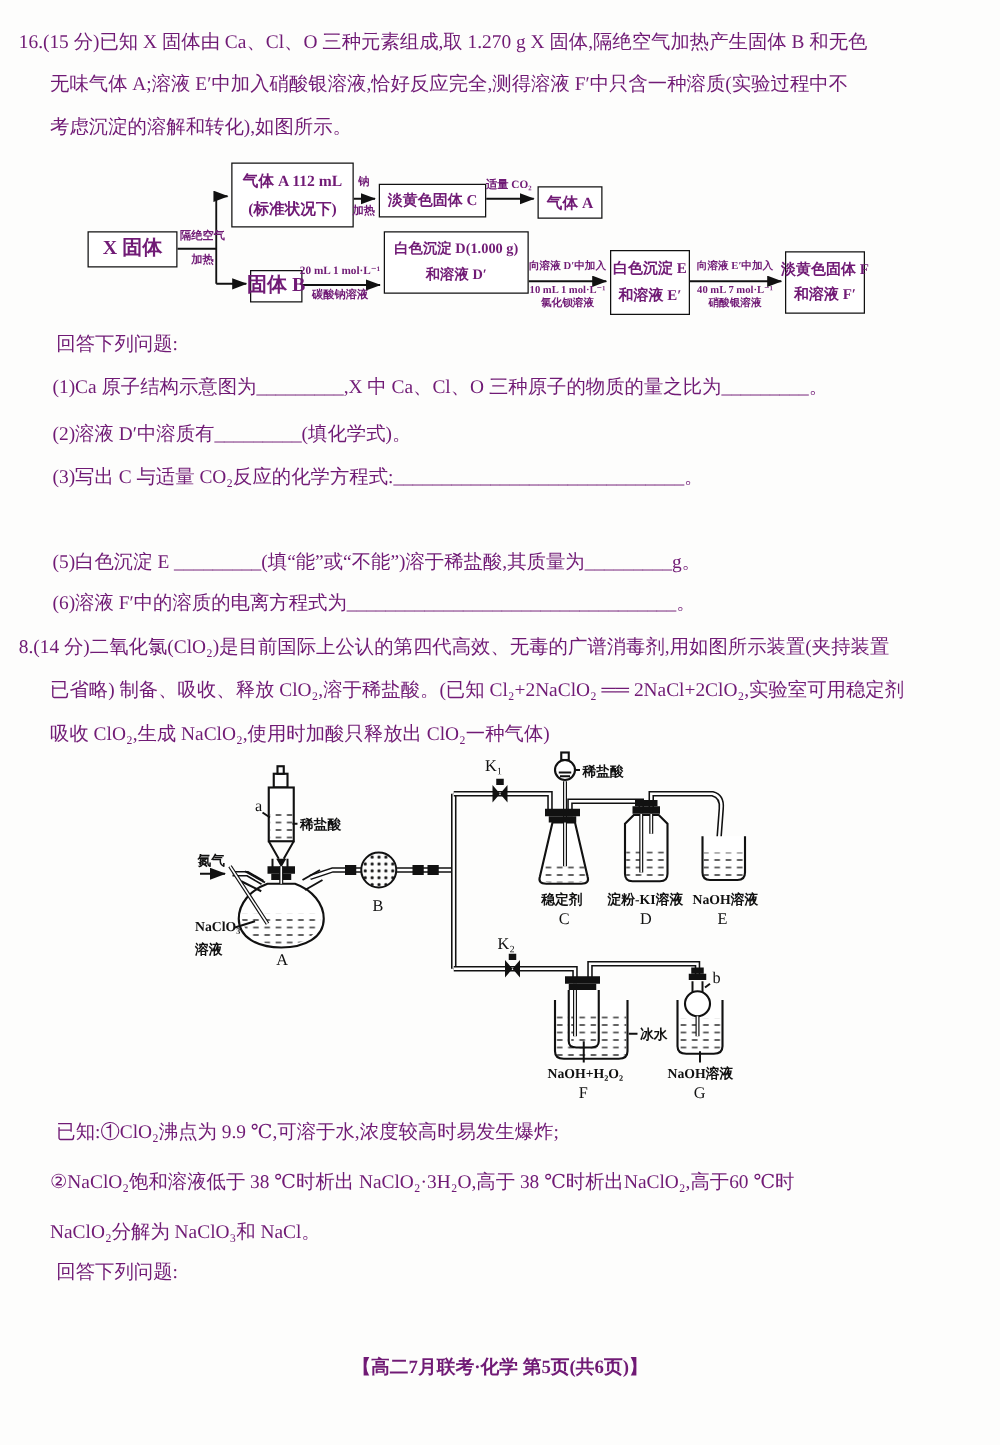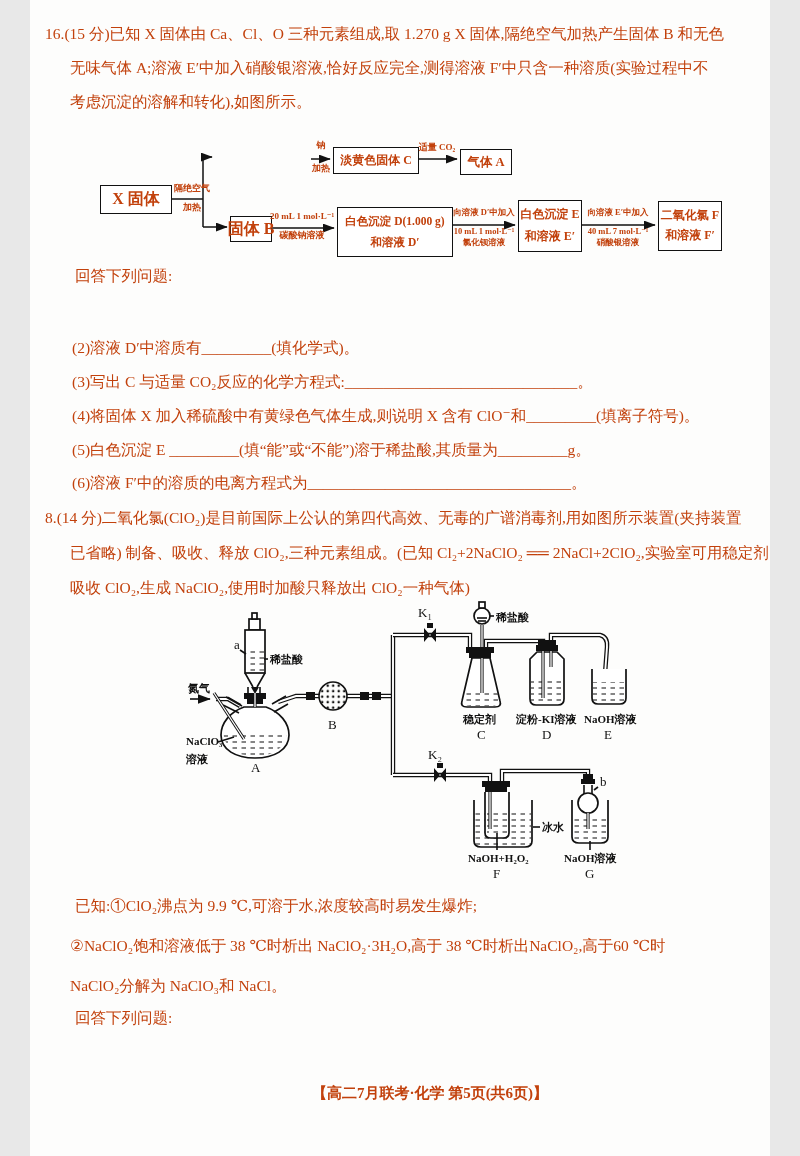--- a/index.html
+++ b/index.html
@@ -1,17 +1,17 @@
 <!DOCTYPE html>
 <html><head>
 <meta charset="utf-8">
 <style>
   html,body{margin:0;padding:0;background:#e8e8e8;}
-  .page{position:relative;width:740px;height:1156px;background:#fdfdfc;margin:0 auto;
-        font-family:"Liberation Serif","DejaVu Serif",serif;color:#c2410c;overflow:hidden;}
+  .page{position:relative;width:800px;height:1156px;background:#fdfdfc;margin:0 auto;
+        font-family:"Liberation Serif","DejaVu Serif",serif;color:#701a75;overflow:hidden;}
   .t{position:absolute;white-space:nowrap;font-size:15.5px;line-height:1.3;}
   .footer{position:absolute;left:0;width:800px;text-align:center;font-weight:600;font-size:15px;}
   
   .fc{position:absolute;left:65px;top:127px;width:720px;height:138px;}
   .fc svg{position:absolute;left:0;top:0;}
   .fc-box{position:absolute;border:1.6px solid #111;background:#fff;display:flex;flex-direction:column;
           align-items:center;justify-content:space-evenly;font-weight:600;font-size:12.5px;
           line-height:1.15;white-space:nowrap;text-align:center;}
   .fc-lab{position:absolute;font-size:9px;font-weight:600;text-align:center;white-space:nowrap;line-height:1.15;}
   .fc-lab.sm{font-size:8.5px;}
@@ -53,61 +53,65 @@
         <path d="M175,101 H239" marker-end="url(#ah)"></path>
         <path d="M356,98 H420" marker-end="url(#ah)"></path>
         <path d="M485,98 H560" marker-end="url(#ah)"></path>
       </g>
     </svg>
 
     <div class="fc-box" style="left:5px;top:58px;width:70px;height:27px;font-size:16px">X 固体</div>
     <div class="fc-lab" style="left:75px;top:56px;width:44px">隔绝空气</div>
     <div class="fc-lab" style="left:75px;top:75px;width:44px">加热</div>
 
+    <div class="fc-box" style="left:120px;top:3px;width:96px;height:50px">
+      <span>气体 A 112 mL</span>
+      <span>(标准状况下)</span>
+    </div>
     <div class="fc-lab" style="left:214px;top:13px;width:24px">钠</div>
     <div class="fc-lab" style="left:214px;top:36px;width:24px">加热</div>
     <div class="fc-box" style="left:238px;top:20px;width:84px;height:25px;font-size:12px">淡黄色固体 C</div>
     <div class="fc-lab" style="left:320px;top:15px;width:44px">适量 CO₂</div>
     <div class="fc-box" style="left:365px;top:22px;width:50px;height:24px">气体 A</div>
 
     <div class="fc-box" style="left:135px;top:89px;width:40px;height:24px;font-size:16px">固体 B</div>
     <div class="fc-lab" style="left:173px;top:84px;width:68px">20 mL 1 mol·L⁻¹</div>
     <div class="fc-lab" style="left:173px;top:103px;width:68px">碳酸钠溶液</div>
 
-    <div class="fc-box" style="left:242px;top:80px;width:114px;height:48px;font-size:11.5px">
+    <div class="fc-box" style="left:242px;top:58px;width:114px;height:48px;font-size:11.5px">
       <span>白色沉淀 D(1.000 g)</span>
       <span>和溶液 D′</span>
     </div>
     <div class="fc-lab sm" style="left:355px;top:81px;width:68px">向溶液 D′中加入</div>
     <div class="fc-lab sm" style="left:355px;top:100px;width:68px">10 mL 1 mol·L⁻¹</div>
     <div class="fc-lab sm" style="left:355px;top:111px;width:68px">氯化钡溶液</div>
 
     <div class="fc-box" style="left:423px;top:73px;width:62px;height:50px;font-size:12px">
       <span>白色沉淀 E</span>
       <span>和溶液 E′</span>
     </div>
     <div class="fc-lab sm" style="left:486px;top:81px;width:74px">向溶液 E′中加入</div>
     <div class="fc-lab sm" style="left:486px;top:100px;width:74px">40 mL 7 mol·L⁻¹</div>
     <div class="fc-lab sm" style="left:486px;top:111px;width:74px">硝酸银溶液</div>
 
     <div class="fc-box" style="left:563px;top:74px;width:62px;height:48px;font-size:12px">
-      <span>二氧化氯 F</span>
+      <span>淡黄色固体 F</span>
       <span>和溶液 F′</span>
     </div>
   </div>
 
   <div class="t" style="left:45px;top:266px">回答下列问题:</div>
+  <div class="t" style="left:42px;top:300px">(1)Ca 原子结构示意图为_________,X 中 Ca、Cl、O 三种原子的物质的量之比为_________。</div>
   <div class="t" style="left:42px;top:338px">(2)溶液 D′中溶质有_________(填化学式)。</div>
   <div class="t" style="left:42px;top:372px">(3)写出 C 与适量 CO₂反应的化学方程式:______________________________。</div>
-  <div class="t" style="left:42px;top:406px">(4)将固体 X 加入稀硫酸中有黄绿色气体生成,则说明 X 含有 ClO⁻和_________(填离子符号)。</div>
   <div class="t" style="left:42px;top:440px">(5)白色沉淀 E _________(填“能”或“不能”)溶于稀盐酸,其质量为_________g。</div>
   <div class="t" style="left:42px;top:473px">(6)溶液 F′中的溶质的电离方程式为__________________________________。</div>
 
   <div class="t" style="left:15px;top:508px">8.(14 分)二氧化氯(ClO₂)是目前国际上公认的第四代高效、无毒的广谱消毒剂,用如图所示装置(夹持装置</div>
-  <div class="t" style="left:40px;top:543px">已省略) 制备、吸收、释放 ClO₂,三种元素组成。(已知 Cl₂+2NaClO₂ ══ 2NaCl+2ClO₂,实验室可用稳定剂</div>
+  <div class="t" style="left:40px;top:543px">已省略) 制备、吸收、释放 ClO₂,溶于稀盐酸。(已知 Cl₂+2NaClO₂ ══ 2NaCl+2ClO₂,实验室可用稳定剂</div>
   <div class="t" style="left:40px;top:578px">吸收 ClO₂,生成 NaClO₂,使用时加酸只释放出 ClO₂一种气体)</div>
 
   <svg class="ap" width="540" height="290" viewBox="0 0 540 290">
     <defs>
       <pattern id="liq" width="9" height="6" patternUnits="userSpaceOnUse">
         <line x1="0.5" y1="3" x2="5" y2="3" stroke="#222" stroke-width="1.1"></line>
       </pattern>
       <pattern id="dots" width="5.5" height="5.5" patternUnits="userSpaceOnUse">
         <circle cx="2.7" cy="2.7" r="1.25" fill="#111"></circle>
       </pattern>

